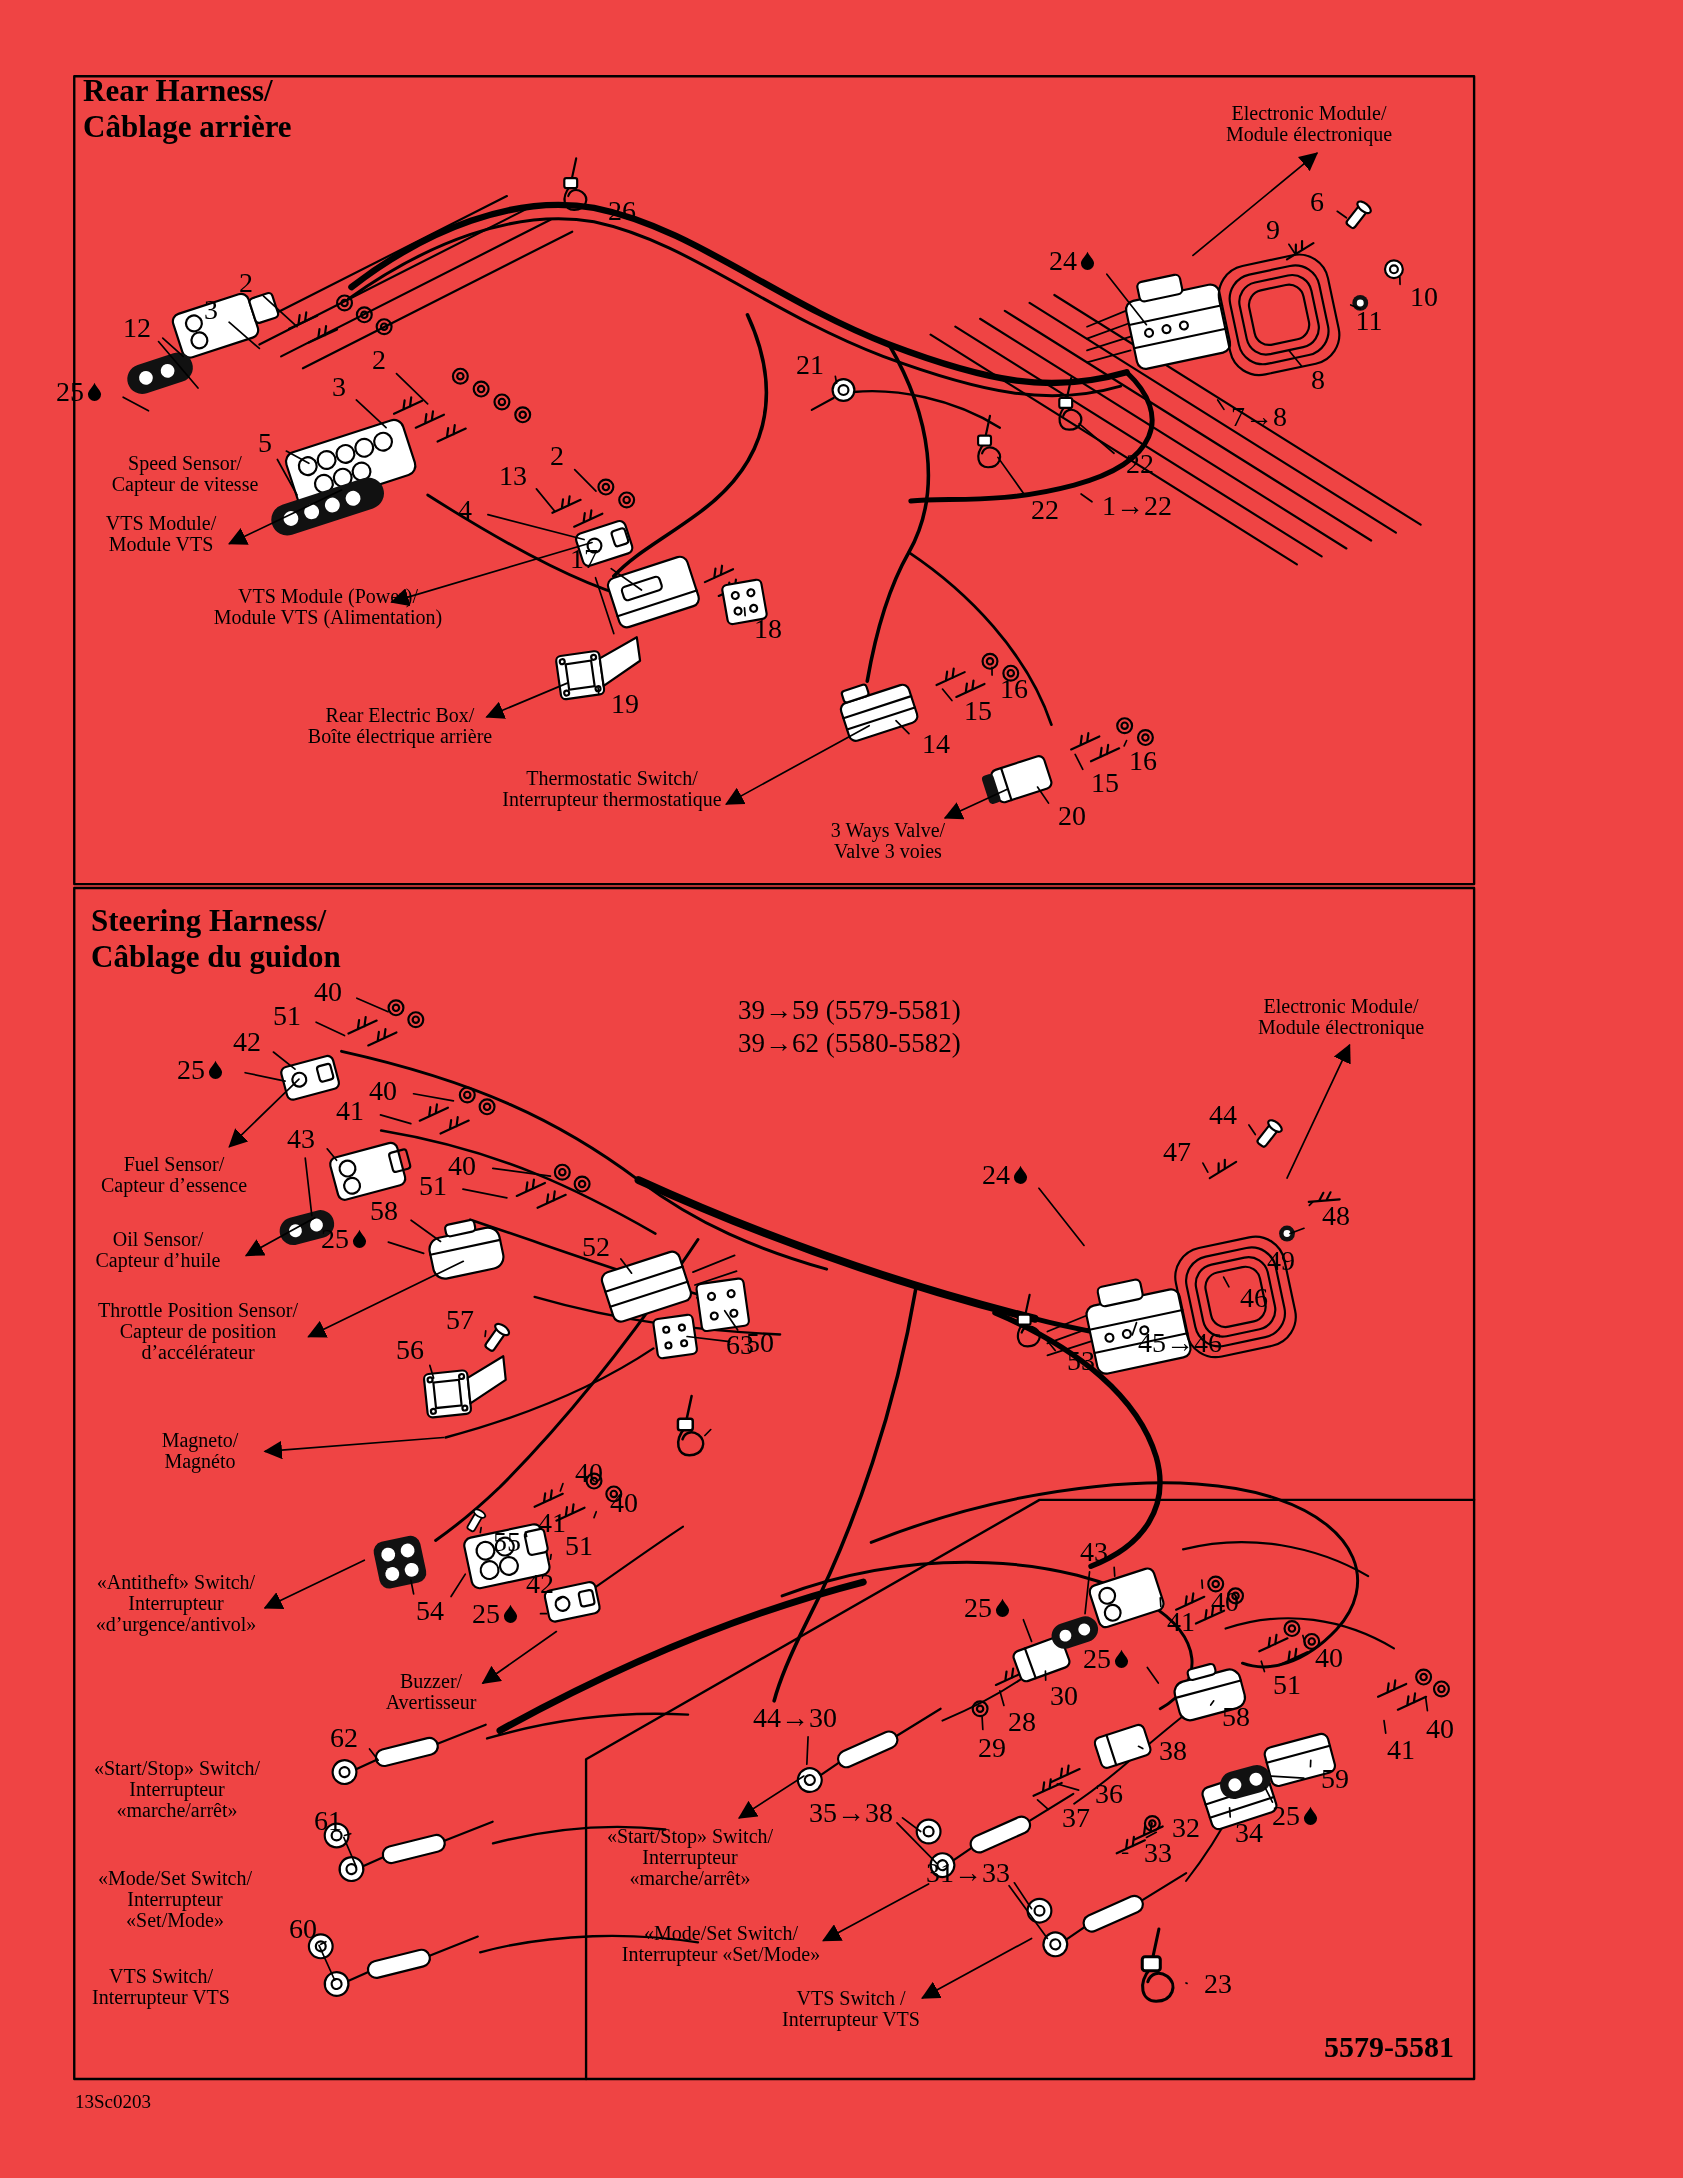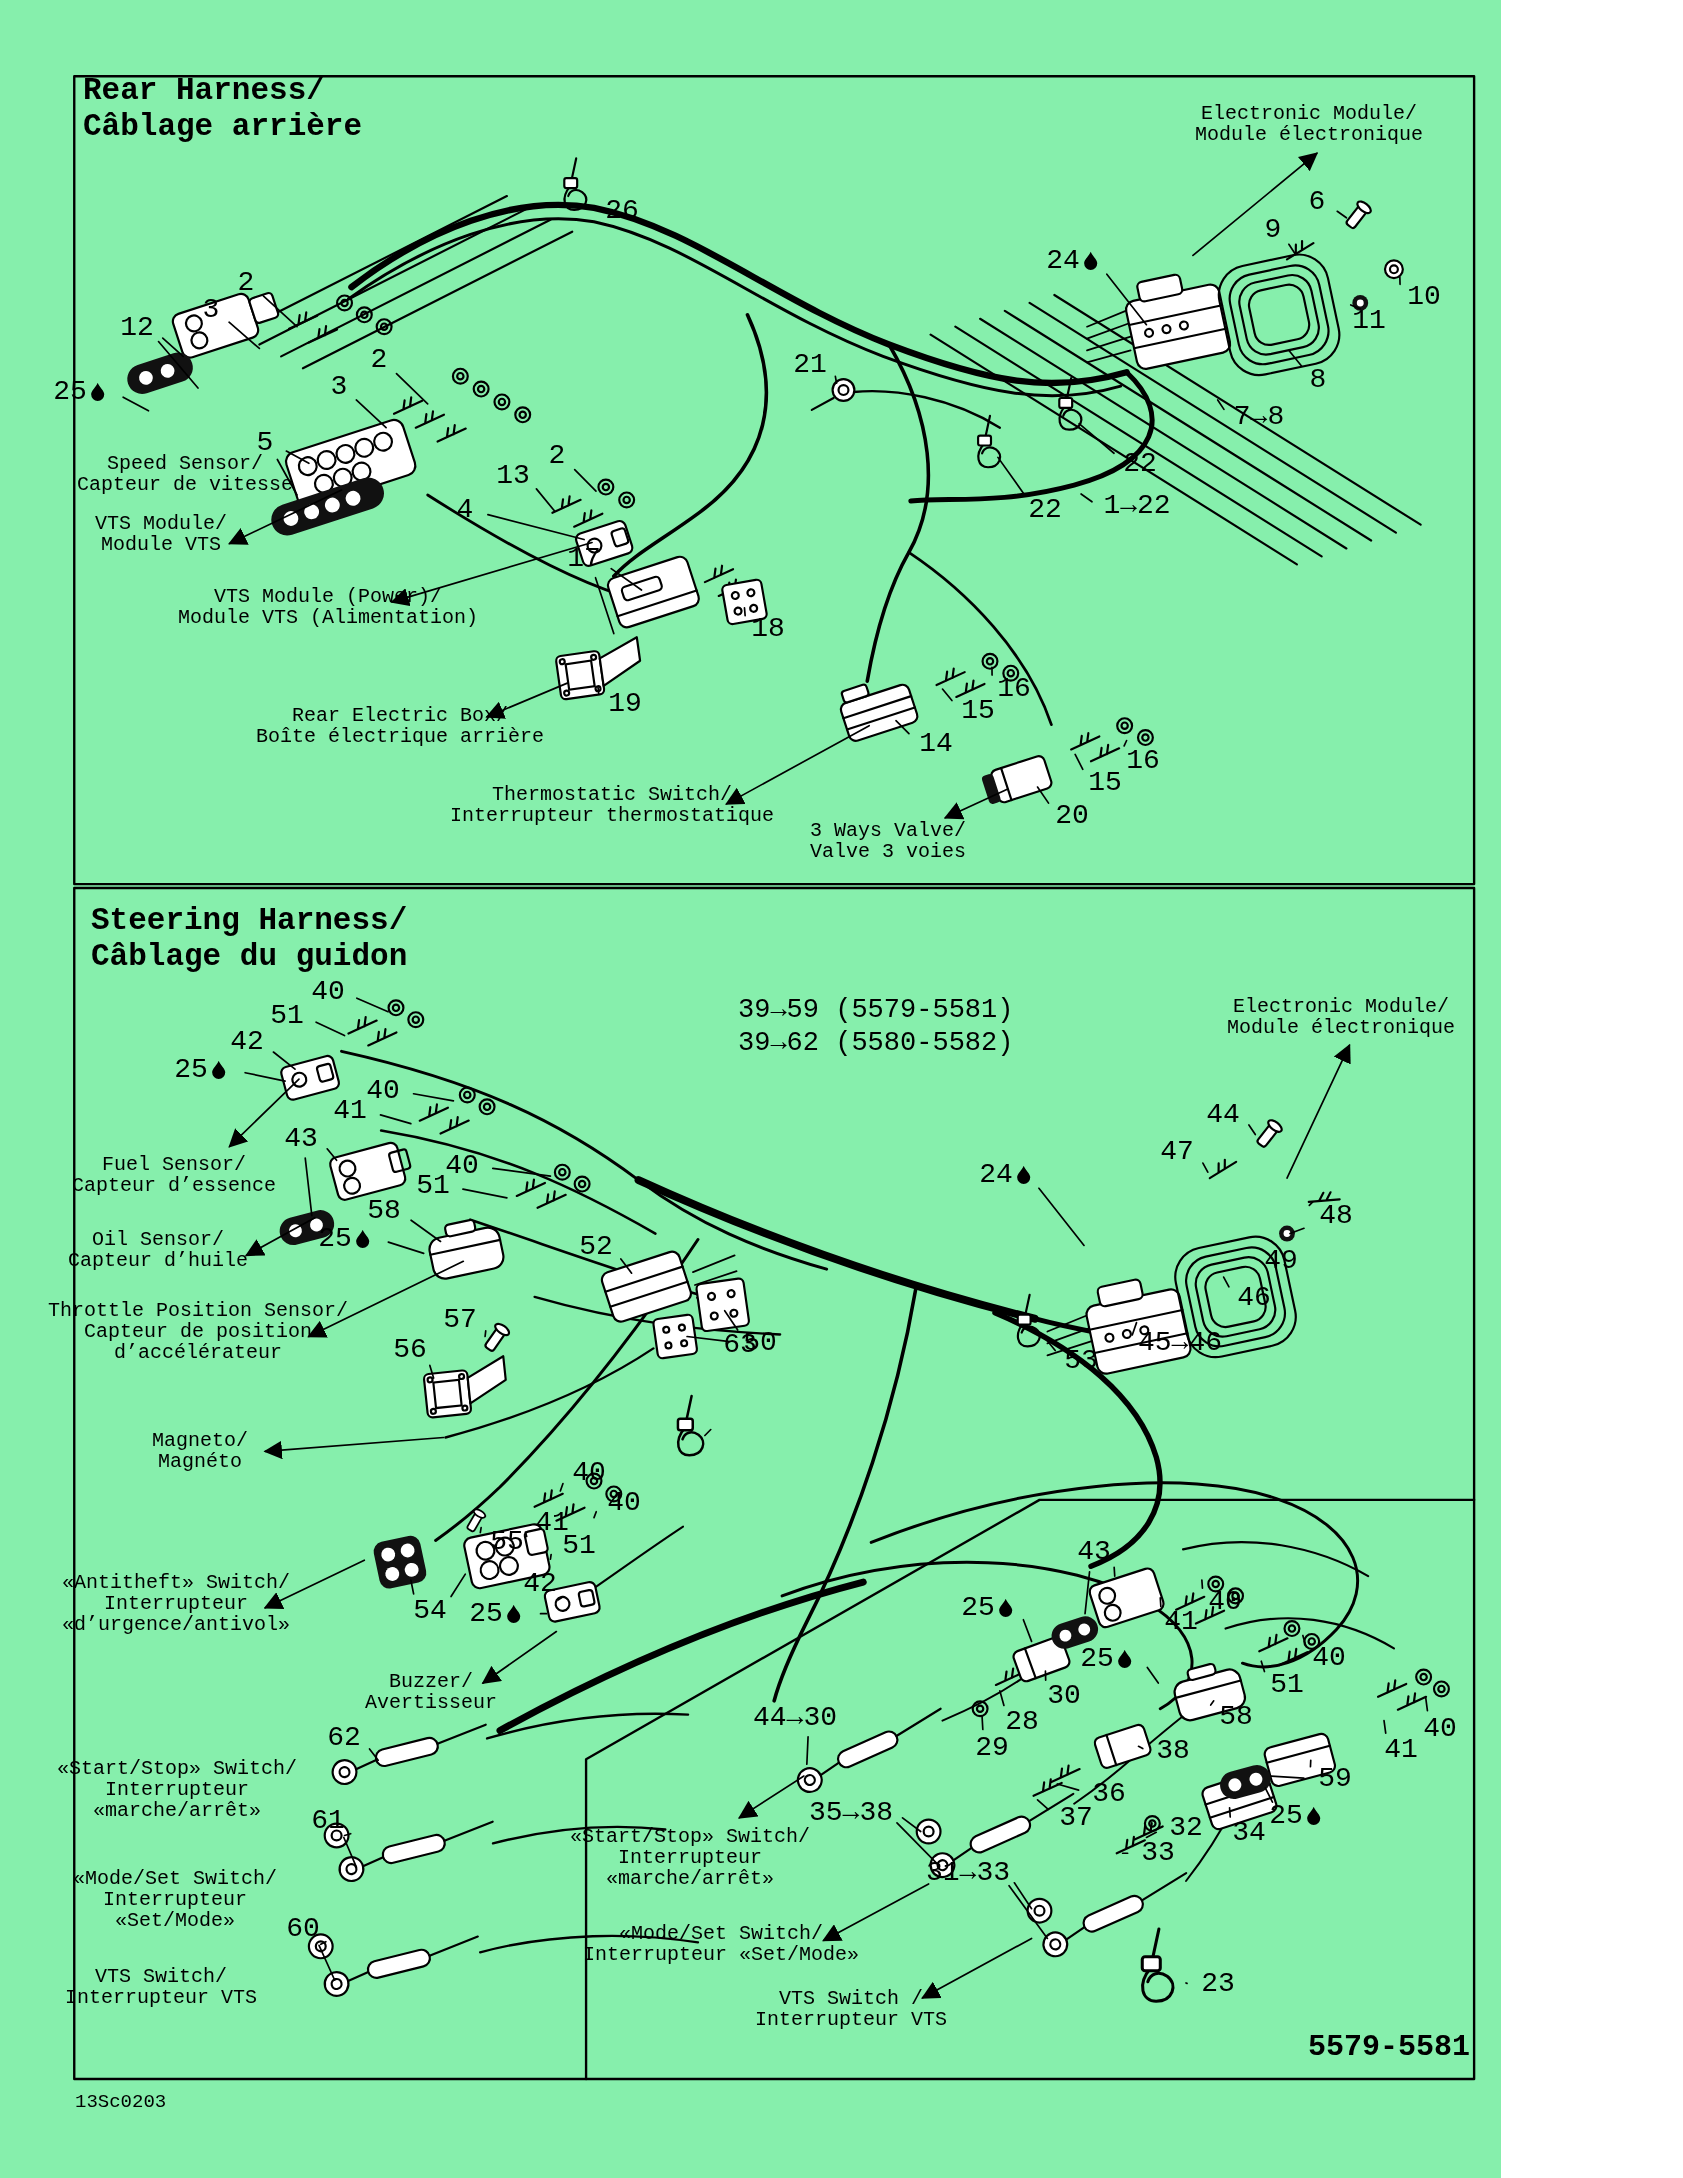--- a/index.html
+++ b/index.html
@@ -1,17 +1,17 @@
 <!DOCTYPE html>
 <html><head>
 <meta charset="utf-8">
 <style>
   html,body{margin:0;padding:0;background:#fff}
-  .page{position:relative;width:1501px;height:2178px;background:#86efac;color:#000;
-        font-family:Liberation Mono, monospace;overflow:hidden}
+  .page{position:relative;width:1683px;height:2178px;background:#ef4444;color:#000;
+        font-family:Liberation Serif, serif;overflow:hidden}
   svg.art{position:absolute;left:0;top:0;width:1683px;height:2178px}
   .overlay{position:absolute;left:0;top:0;width:1683px;height:2178px}
   .title{position:absolute;font-weight:bold;font-size:31px;line-height:36px;white-space:nowrap}
   .variant{position:absolute;font-size:27px;line-height:33px;white-space:nowrap}
   .model{position:absolute;font-weight:bold;font-size:30px;transform:translateX(-50%);white-space:nowrap}
   .code{position:absolute;font-size:19px;white-space:nowrap}
   .plabel{position:absolute;transform:translateX(-50%);text-align:center;
           font-size:20px;line-height:21px;white-space:nowrap}
   .callout{position:absolute;transform:translate(-50%,-50%);font-size:28px;line-height:28px;
            white-space:nowrap;display:flex;align-items:center;gap:3px}
@@ -548,21 +548,21 @@
           <div>Module VTS</div>
         </div>
         <div class="plabel" style="left: 328px; top: 586px;">
           <div>VTS Module (Power)/</div>
           <div>Module VTS (Alimentation)</div>
         </div>
         <div class="plabel" style="left: 400px; top: 705px;">
           <div>Rear Electric Box/</div>
           <div>Boîte électrique arrière</div>
         </div>
-        <div class="plabel" style="left: 612px; top: 784px;">
+        <div class="plabel" style="left: 612px; top: 768px;">
           <div>Thermostatic Switch/</div>
           <div>Interrupteur thermostatique</div>
         </div>
         <div class="plabel" style="left: 888px; top: 820px;">
           <div>3 Ways Valve/</div>
           <div>Valve 3 voies</div>
         </div>
         <span class="callout" style="left: 622px; top: 211px;">26</span>
         <span class="callout" style="left: 246px; top: 283px;">2</span>
         <span class="callout" style="left: 211px; top: 310px;">3</span>

